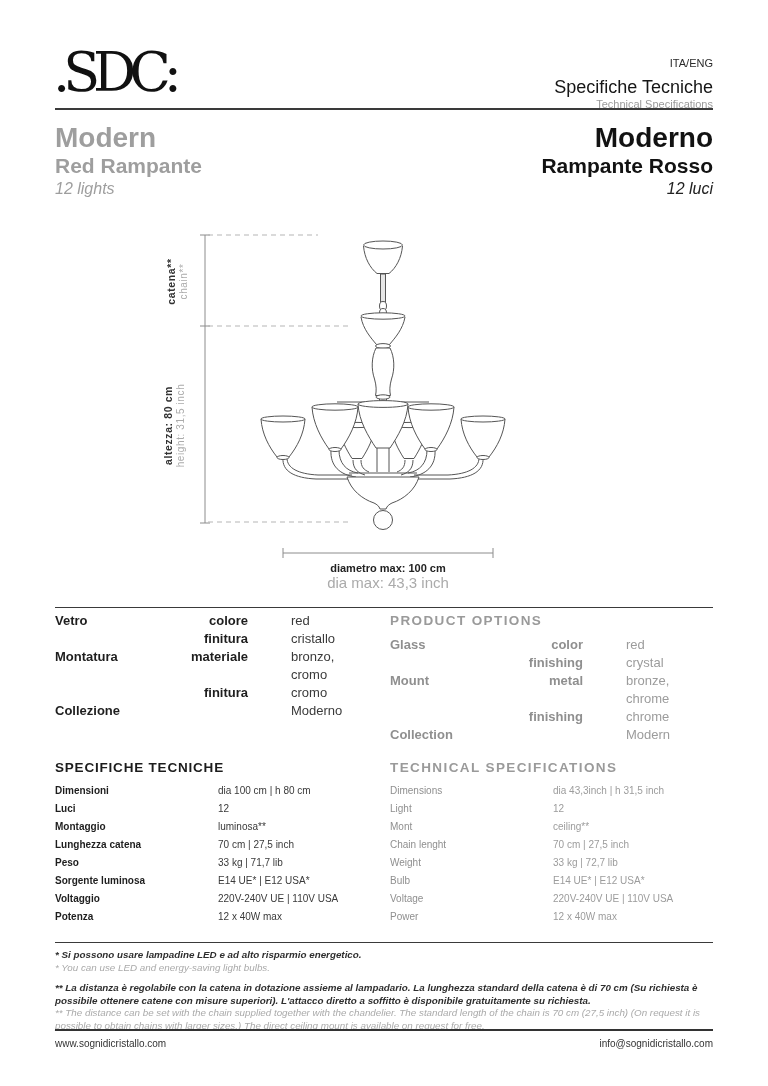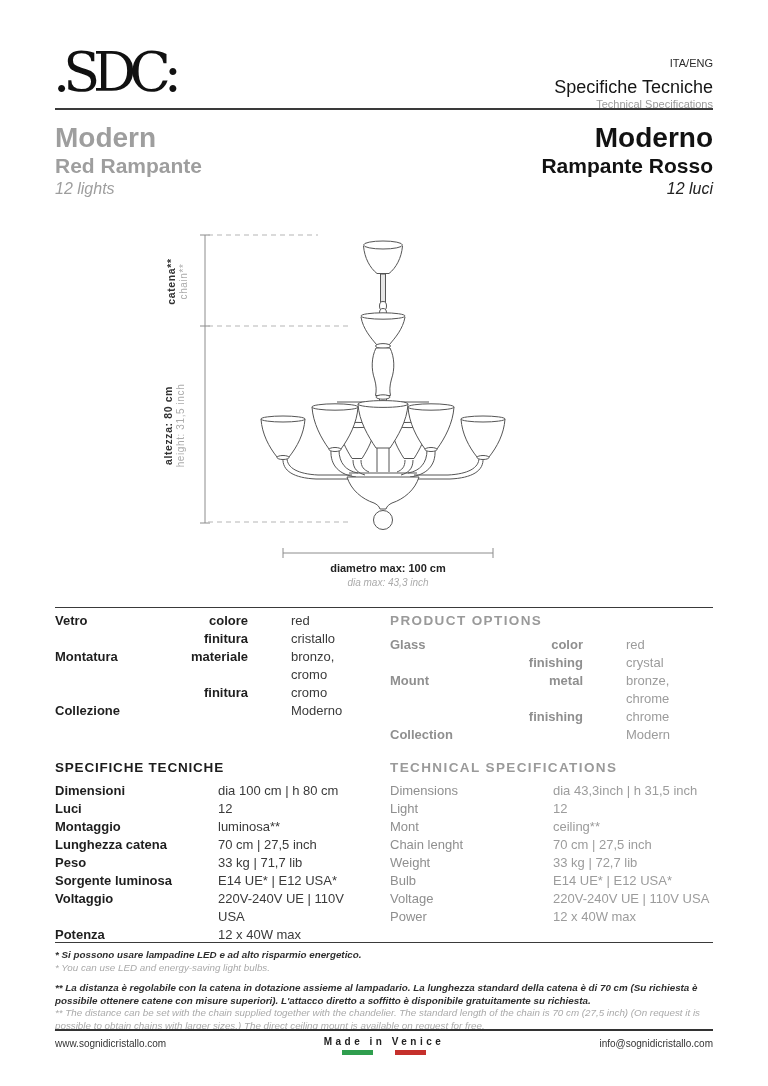--- a/index.html
+++ b/index.html
@@ -32,37 +32,37 @@
   .drawing { position:absolute; left:0; top:228px; width:768px; height:372px; }
   .drawing svg { position:absolute; left:0; top:0; }
   .vlabel-wrap { position:absolute; display:flex; align-items:center; justify-content:center; }
   .vlabel { transform:rotate(-90deg); white-space:nowrap; text-align:center; }
   .vlabel .it { display:block; font-weight:700; font-size:10.5px; color:#333; letter-spacing:0.6px; line-height:13px; }
   .vlabel .en { display:block; font-size:10px; color:#ababab; letter-spacing:0.6px; line-height:12px; }
   .wrap-chain { left:127px; top:3px; width:100px; height:100px; }
   .wrap-height { left:95px; top:117px; width:160px; height:160px; }
   .dim-diameter { position:absolute; left:283px; top:333px; width:210px; text-align:center; }
   .dim-diameter .it { font-weight:700; font-size:11px; color:#222; line-height:15px; }
-  .dim-diameter .en { font-size:10px; color:#ababab; line-height:14px;font-style:italic; }
+  .dim-diameter .en { font-size:15px; color:#ababab; line-height:14px; }
 
   
   .cols { position:absolute; left:55px; right:55px; display:flex; }
   .cols-options { top:612px; }
   .cols-specs { top:759px; }
   .col-it { width:315px; flex:none; }
   .col-en { margin-left:20px; flex:1; }
   .sec-h { font-size:13.5px; font-weight:700; letter-spacing:0.8px; color:#1c1c1c; line-height:17px; margin-bottom:7px; }
   .col-en .sec-h { color:#9a9a9a; letter-spacing:1.4px; font-weight:700; }
   .opt-row { display:grid; grid-template-columns:90px 60px auto; column-gap:6.5px; font-size:13px; line-height:18px;gap:43px; }
   .opt-row .name { font-weight:700; color:#1e1e1e; }
   .opt-row .attr { font-weight:700; color:#1e1e1e; text-align:right; }
   .opt-row .val { color:#3a3a3a; }
   .col-en .opt-row .name, .col-en .opt-row .attr { color:#8f8f8f; }
   .col-en .opt-row .val { color:#9c9c9c; }
-  .spec-row { display:grid; grid-template-columns:163px auto; font-size:13px; line-height:18px; }
+  .spec-row { display:grid; grid-template-columns:163px auto; font-size:10px; line-height:18px; }
   .spec-row .name { font-weight:700; color:#1e1e1e; }
   .spec-row .val { color:#3a3a3a; }
   .col-en .spec-row .name { color:#8f8f8f; font-weight:400; }
   .col-en .spec-row .val { color:#9c9c9c; }
   .cols-specs .sec-h { margin-bottom:6px; }
 
   
   .notes { position:absolute; left:55px; right:55px; top:949px; font-style:italic; }
   .note-it { font-size:9.8px; font-weight:700; color:#2e2e2e; line-height:12.5px; }
   .note-en { font-size:9.8px; color:#aaaaaa; line-height:12.5px; }
@@ -332,23 +332,15 @@
   <div class="notes">
     <div class="note-it">* Si possono usare lampadine LED e ad alto risparmio energetico.</div>
     <div class="note-en">* You can use LED and energy-saving light bulbs.</div>
     <div class="note-gap"></div>
     <div class="note-it">** La distanza è regolabile con la catena in dotazione assieme al lampadario. La lunghezza standard della catena è di 70 cm (Su richiesta è possibile ottenere catene con misure superiori). L'attacco diretto a soffitto è disponibile gratuitamente su richiesta.</div>
     <div class="note-en">** The distance can be set with the chain supplied together with the chandelier. The standard length of the chain is 70 cm (27,5 inch) (On request it is possible to obtain chains with larger sizes.) The direct ceiling mount is available on request for free.</div>
   </div>
 
   <div class="rule rule-footer"></div>
   <a class="footer-site" href="#">www.sognidicristallo.com</a>
-  <div class="footer-made">
-    <div class="made-text">Made in Venice</div>
-    <div class="flag">
-      <div class="g" style="background: rgb(47, 158, 78);"></div>
-      <div class="sp"></div>
-      <div class="r" style="background: rgb(197, 48, 44);"></div>
-    </div>
-  </div>
   <a class="footer-mail" href="#">info@sognidicristallo.com</a>
 
 </div>
 
 </body></html>

